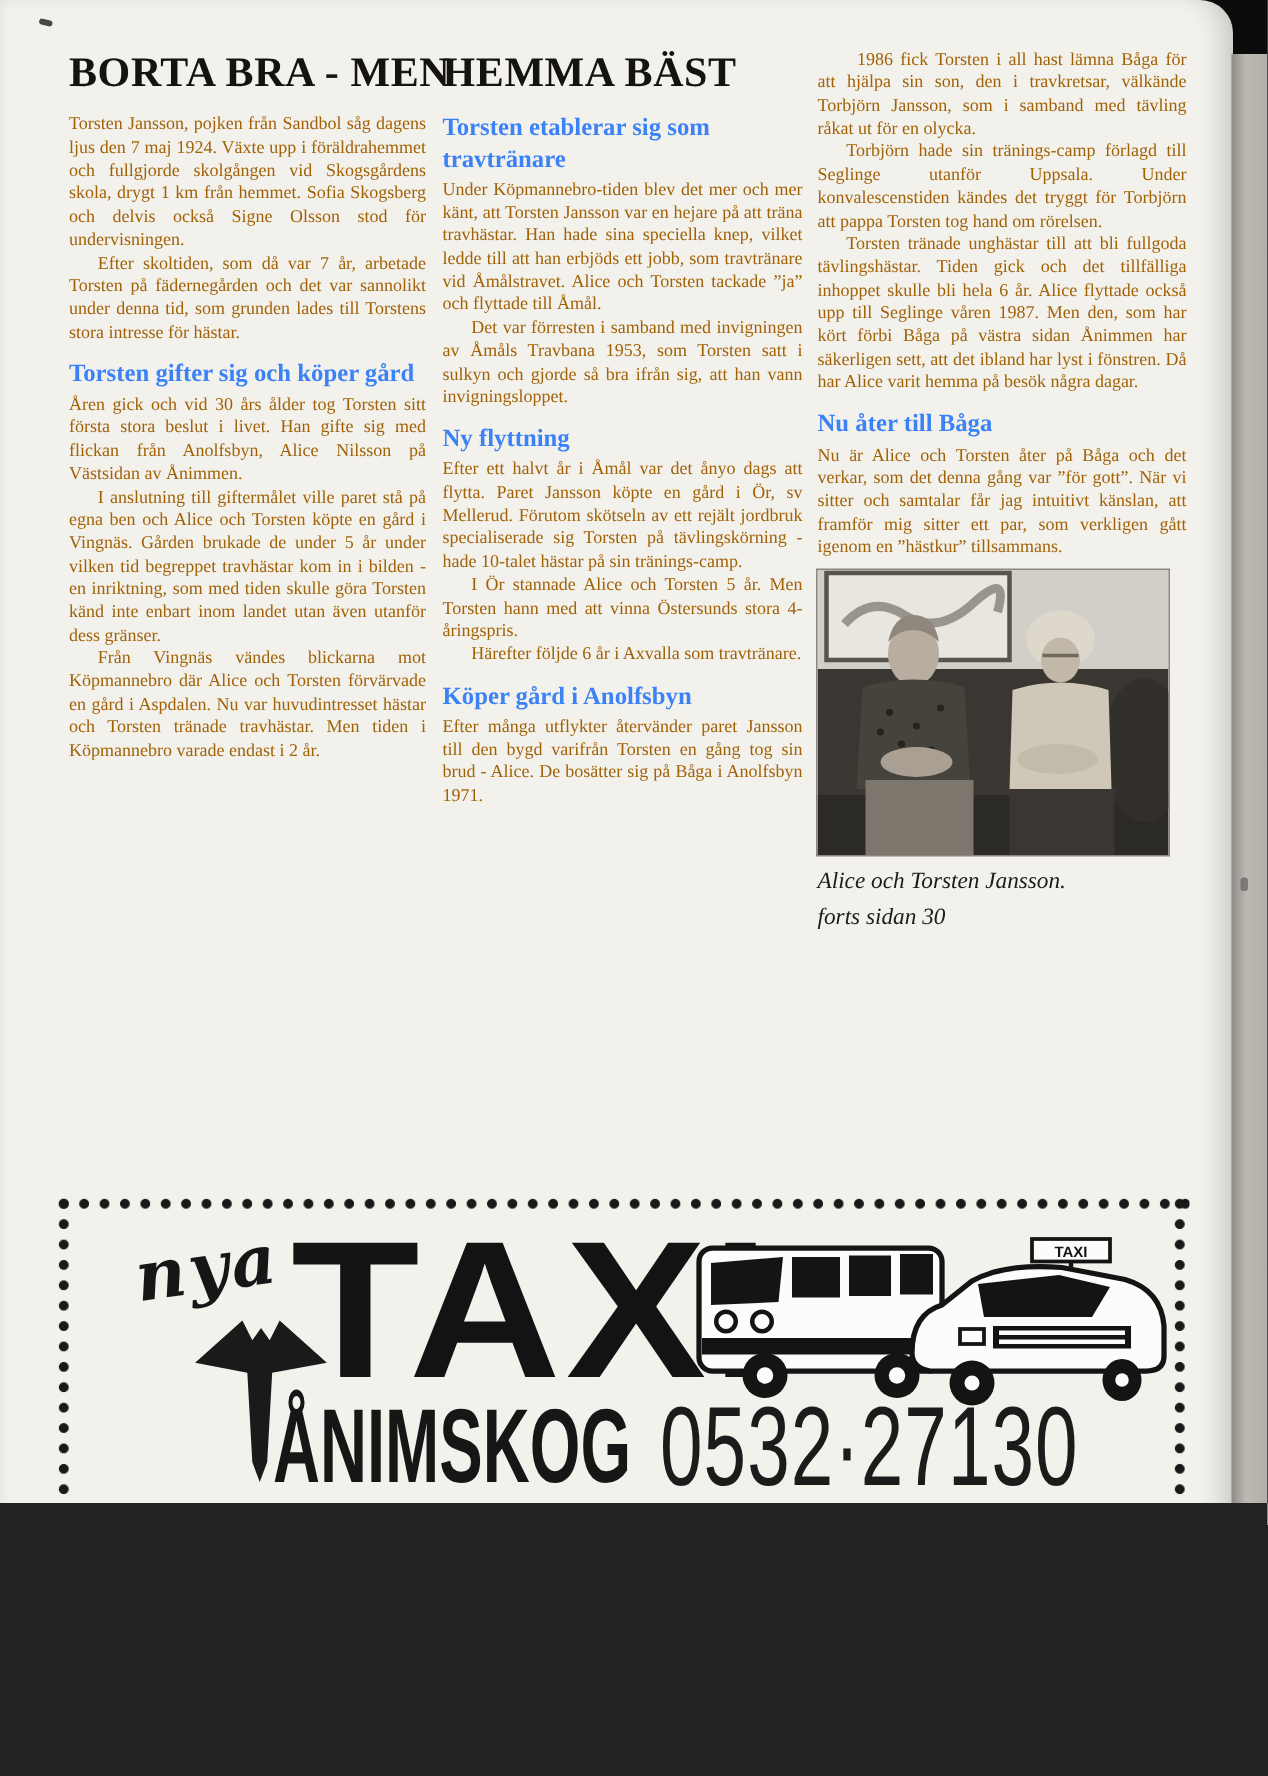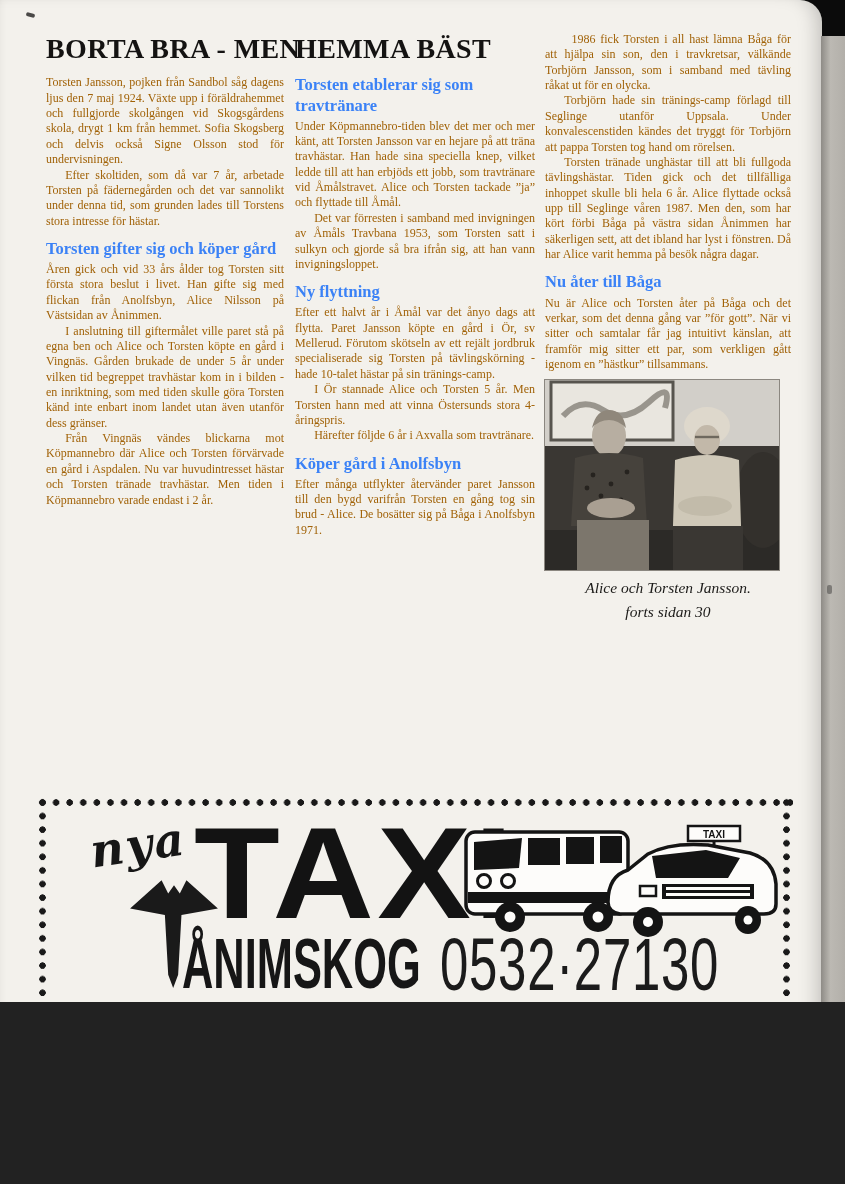--- a/index.html
+++ b/index.html
@@ -19,21 +19,21 @@
   .col3{left:545px;top:32px;width:246px;}
   h1.headline{margin:0 0 12px 0;font-size:28px;font-weight:bold;letter-spacing:.4px;
         white-space:nowrap;line-height:1.05;color:#141312;}
   h2.subhead{margin:10px 0 3px 0;font-size:16.5px;font-weight:bold;line-height:1.22;color:#3b82f6;}
   p.body{margin:0;font-size:12px;line-height:1.28;text-align:justify;color:#a16207;}
   p.indent{text-indent:1.6em;}
 
   
   .photo{margin-top:8px;width:234px;height:190px;display:block;
         outline:1px solid #8b8780;}
-  .caption{margin:6px 0 0 0;font-style:italic;font-size:15.5px;line-height:1.55;text-align:center;}
+  .caption{margin:6px 0 0 0;font-style:italic;font-size:15.5px;line-height:1.55;text-align:left;}
 
   
   .ad{position:absolute;left:36px;top:796px;width:757px;height:310px;
       font-family:"Liberation Sans",sans-serif;color:#161616;}
   .dots-h,.dots-v{position:absolute;background-image:radial-gradient(circle at 6.5px 6.5px,#191919 3px,rgba(0,0,0,0) 3.5px);}
   .dots-h{left:0;right:0;height:13px;background-size:13.6px 13px;background-repeat:repeat-x;}
   .dots-v{top:0;bottom:0;width:13px;background-size:13px 13.6px;background-repeat:repeat-y;}
   .dots-top{top:0;} .dots-bottom{bottom:0;} .dots-left{left:0;} .dots-right{right:0;}
 
   .ad-nya{position:absolute;left:54px;top:22px;font-family:"DejaVu Serif",serif;
@@ -62,21 +62,21 @@
   <div class="page"></div>
   <div class="edge-strip"></div>
   <div class="speck" style="left:26px;top:13px;width:9px;height:4px;transform:rotate(14deg);"></div>
   <div class="speck" style="left:827px;top:585px;width:5px;height:9px;opacity:.55;"></div>
 
   <div class="col col1">
     <h1 class="headline">BORTA BRA - MEN</h1>
     <p class="body">Torsten Jansson, pojken från Sandbol såg dagens ljus den 7 maj 1924. Växte upp i föräldrahemmet och fullgjorde skolgången vid Skogsgårdens skola, drygt 1 km från hemmet. Sofia Skogsberg och delvis också Signe Olsson stod för undervisningen.</p>
     <p class="body indent">Efter skoltiden, som då var 7 år, arbetade Torsten på fädernegården och det var sannolikt under denna tid, som grunden lades till Torstens stora intresse för hästar.</p>
     <h2 class="subhead">Torsten gifter sig och köper gård</h2>
-    <p class="body">Åren gick och vid 33 års ålder tog Torsten sitt första stora beslut i livet. Han gifte sig med flickan från Anolfsbyn, Alice Nilsson på Västsidan av Ånimmen.</p>
+    <p class="body">Åren gick och vid 30 års ålder tog Torsten sitt första stora beslut i livet. Han gifte sig med flickan från Anolfsbyn, Alice Nilsson på Västsidan av Ånimmen.</p>
     <p class="body indent">I anslutning till giftermålet ville paret stå på egna ben och Alice och Torsten köpte en gård i Vingnäs. Gården brukade de under 5 år under vilken tid begreppet travhästar kom in i bilden - en inriktning, som med tiden skulle göra Torsten känd inte enbart inom landet utan även utanför dess gränser.</p>
     <p class="body indent">Från Vingnäs vändes blickarna mot Köpmannebro där Alice och Torsten förvärvade en gård i Aspdalen. Nu var huvudintresset hästar och Torsten tränade travhästar. Men tiden i Köpmannebro varade endast i 2 år.</p>
   </div>
 
   <div class="col col2">
     <h1 class="headline">HEMMA BÄST</h1>
     <h2 class="subhead" style="margin-top:2px;">Torsten etablerar sig som travtränare</h2>
     <p class="body">Under Köpmannebro-tiden blev det mer och mer känt, att Torsten Jansson var en hejare på att träna travhästar. Han hade sina speciella knep, vilket ledde till att han erbjöds ett jobb, som travtränare vid Åmålstravet. Alice och Torsten tackade ”ja” och flyttade till Åmål.</p>
     <p class="body indent">Det var förresten i samband med invigningen av Åmåls Travbana 1953, som Torsten satt i sulkyn och gjorde så bra ifrån sig, att han vann invigningsloppet.</p>
     <h2 class="subhead">Ny flyttning</h2>

